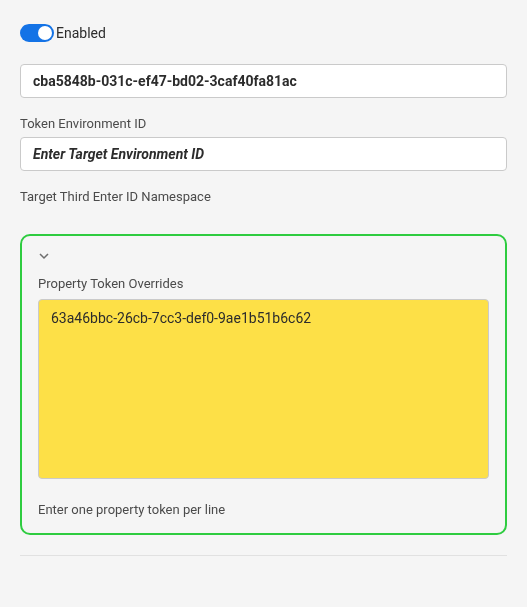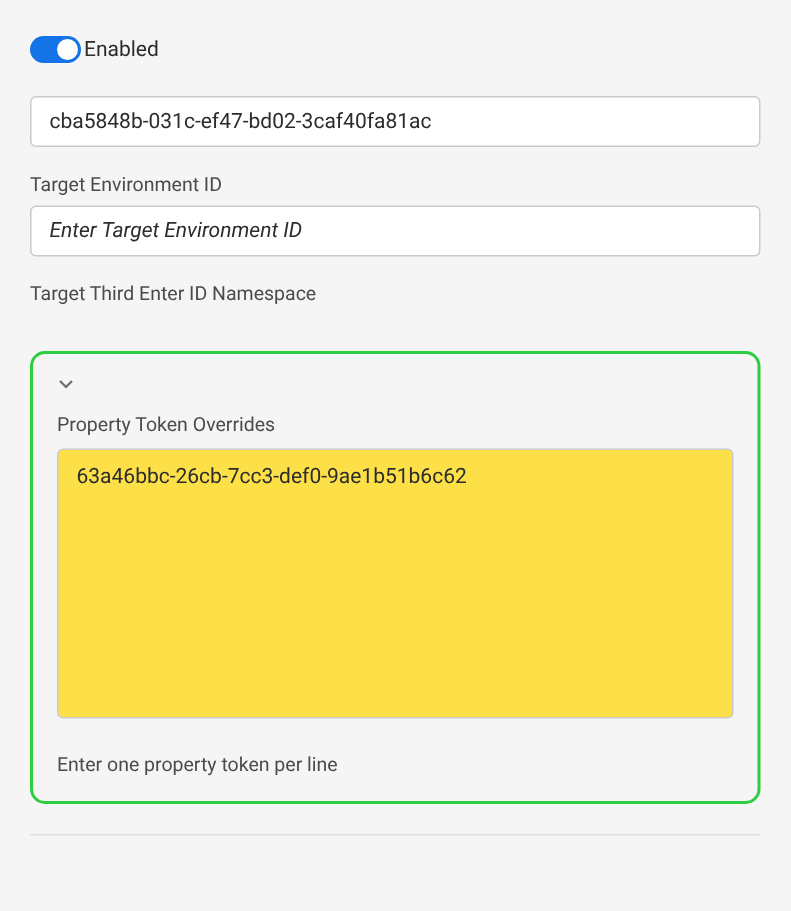--- a/index.html
+++ b/index.html
@@ -54,20 +54,21 @@
     }
     .text-input {
       width: 100%;
       padding: 8px 12px;
       font-size: 14px;
       border: 1px solid #cacaca;
       border-radius: 4px;
       background: #fff;
       color: #2c2c2c;
       font-family: inherit;
+      font-weight: bold;
     }
     .text-input::placeholder {
       color: #2c2c2c;
       font-style: italic;
     }
     .advanced-box {
       border: 2px solid #2ecc40;
       border-radius: 10px;
       padding: 14px 16px 16px 16px;
       margin-top: 30px;
@@ -133,21 +134,21 @@
     <div class="toggle-knob"></div>
   </div>
   <span class="toggle-label">Enabled</span>
 </div>
 
 <div class="field-group">
   <input type="text" class="text-input" value="cba5848b-031c-ef47-bd02-3caf40fa81ac" style="">
 </div>
 
 <div class="field-group">
-  <label class="field-label">Target Environment ID</label>
+  <label class="field-label">Token Environment ID</label>
   <input type="text" class="text-input" placeholder="Enter Target Environment ID" style="">
 </div>
 
 <div class="field-group">
   <label class="field-label">Target Third Enter ID Namespace</label>
 </div>
 
 <div class="advanced-box">
   <div class="advanced-header">
     <span class="chevron">

